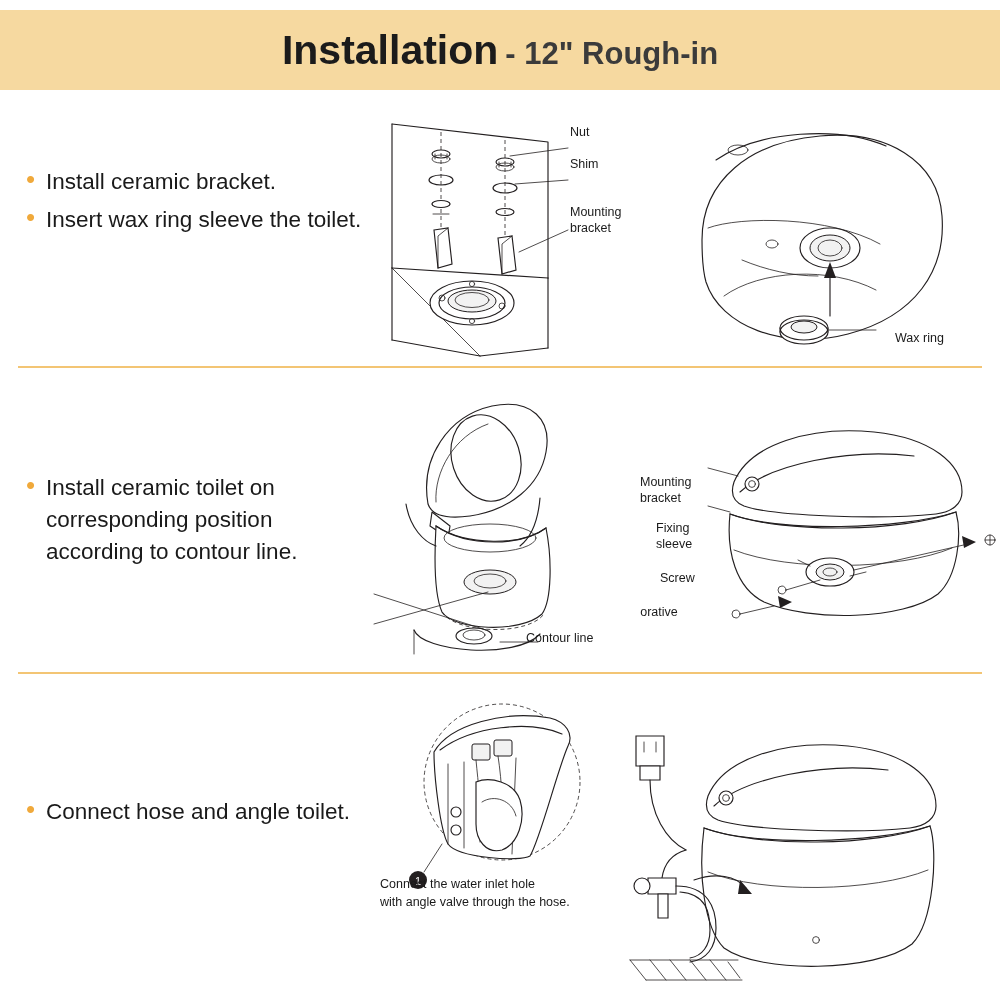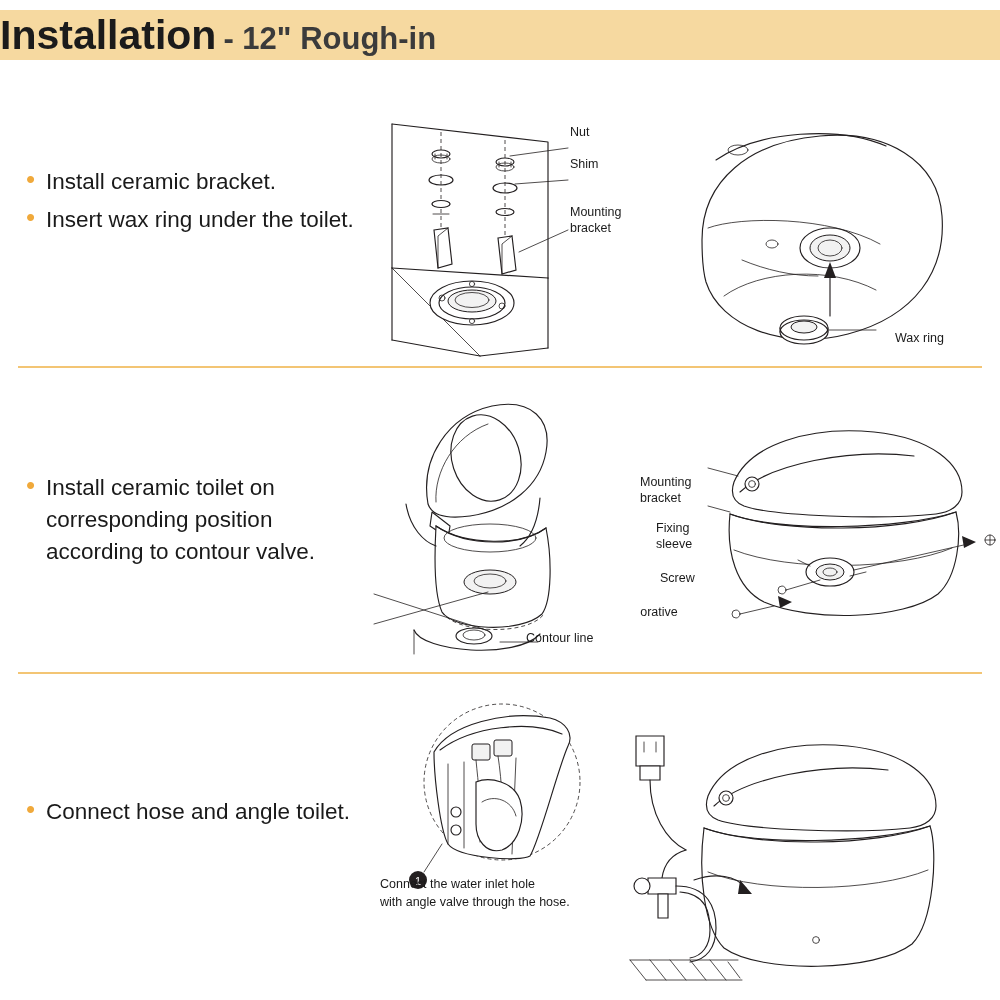--- a/index.html
+++ b/index.html
@@ -20,24 +20,25 @@
     height: 1000px;
     position: relative;
     background: #fff;
   }
 
   
   .header {
     position: absolute;
     left: 0; top: 10px;
     width: 1000px;
-    height: 50px;
+    height: 80px;
     background: #f6d9a0;
     display: flex;
     align-items: center;
+    justify-content: center;
   }
   .header-inner {
     display: flex;
     align-items: baseline;
     gap: 7px;
   }
   .header-title {
     font-size: 41px;
     font-weight: bold;
     color: #1b1b1b;
@@ -130,21 +131,21 @@
 
   <div class="section" id="section-1">
 
     <div class="bullet-block" style="top:88px;">
       <div class="bullet-row">
         <span class="bullet-dot">•</span>
         <span class="bullet-text">Install ceramic bracket.</span>
       </div>
       <div class="bullet-row">
         <span class="bullet-dot">•</span>
-        <span class="bullet-text">Insert wax ring under the toilet.</span>
+        <span class="bullet-text">Insert wax ring sleeve the toilet.</span>
       </div>
     </div>
 
     <div class="art" style="left:380px; top:40px;">
       <svg width="260" height="240" viewBox="0 0 260 240">
 
         <path class="ln" d="M12 6 L12 150 L12 150"></path>
         <path class="ln" d="M12 6 L168 24 L168 160"></path>
         <path class="ln" d="M12 150 L168 160"></path>
         <path class="ln" d="M12 150 L12 222"></path>
@@ -228,21 +229,21 @@
     </div>
   </div>
 
   <div class="divider" id="divider-1"></div>
 
   <div class="section" id="section-2">
 
     <div class="bullet-block" style="top:100px;">
       <div class="bullet-row">
         <span class="bullet-dot">•</span>
-        <span class="bullet-text">Install ceramic toilet on corresponding position according to contour valve.</span>
+        <span class="bullet-text">Install ceramic toilet on corresponding position according to contour line.</span>
       </div>
     </div>
 
     <div class="art" style="left:370px; top:14px;">
       <svg width="260" height="270" viewBox="0 0 260 270">
 
         <path class="fillw" d="M58 118 C50 72 78 30 122 20 C162 12 182 34 176 66 C170 100 140 124 100 130 C78 133 62 130 58 118 Z"></path>
         <ellipse class="ln" cx="116" cy="72" rx="34" ry="44" transform="rotate(-18 116 72)"></ellipse>
         <path class="ln-t" d="M66 116 C64 86 84 50 118 38"></path>
 

